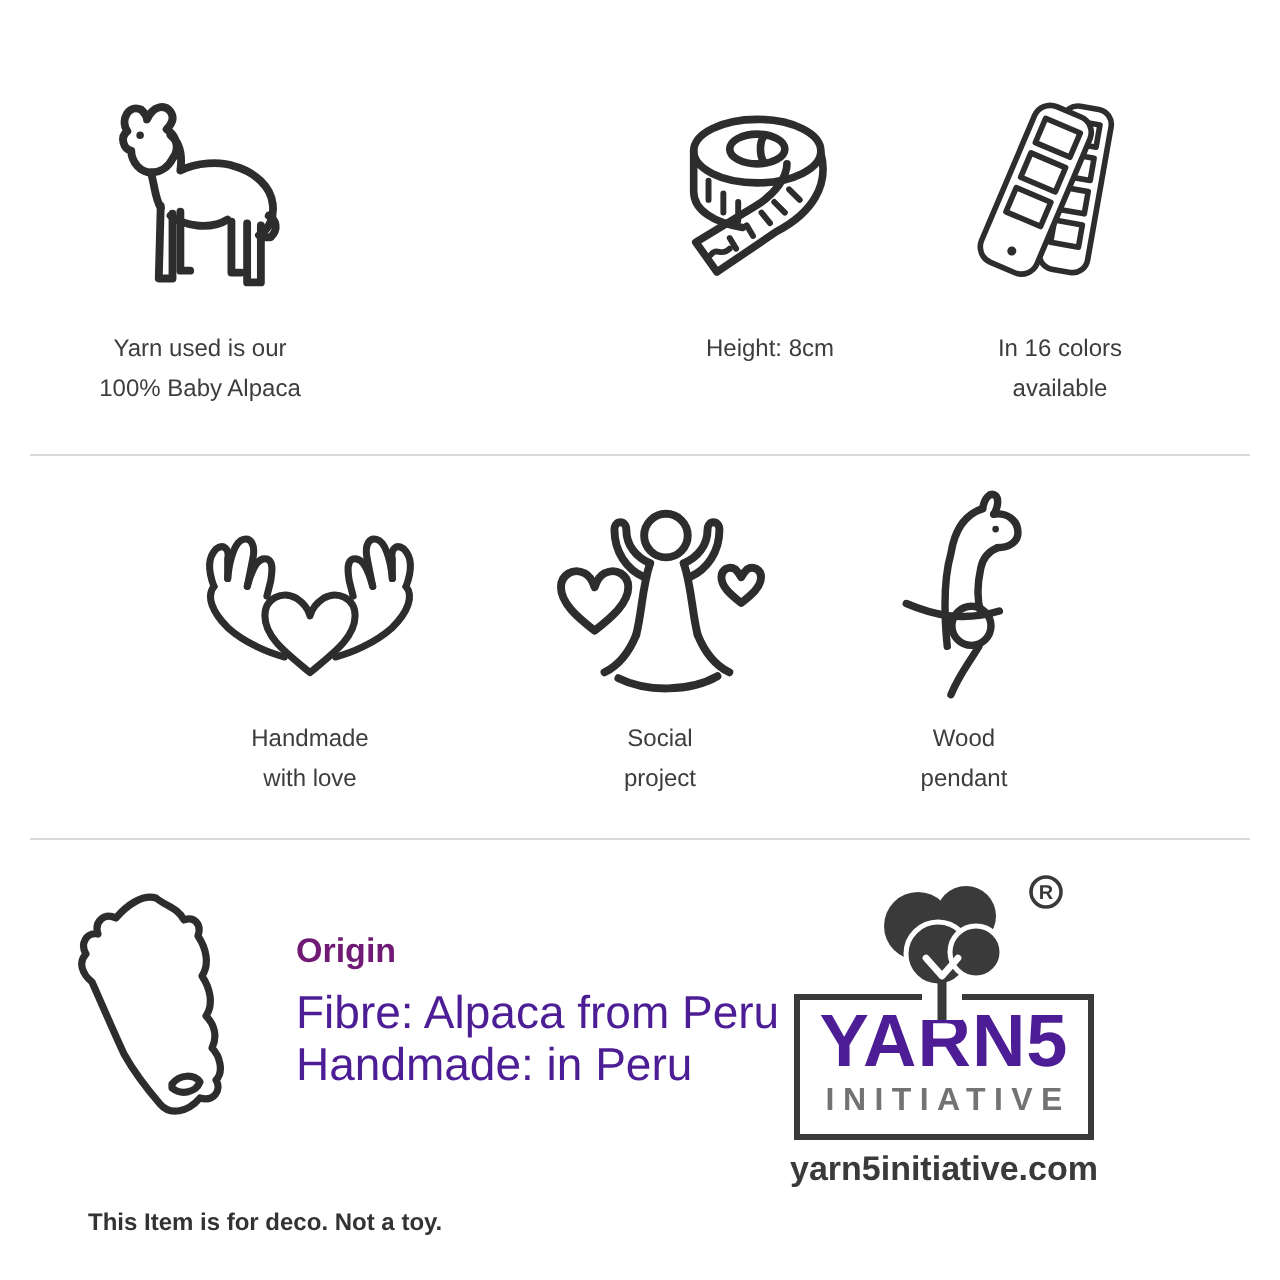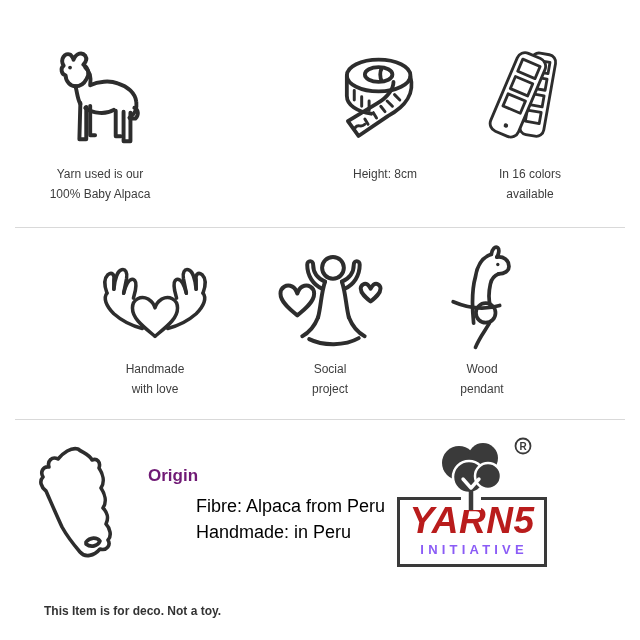--- a/index.html
+++ b/index.html
@@ -6,26 +6,26 @@
   html,body { width:640px; height:640px; background:#ffffff; }
   body { font-family:"Liberation Sans", sans-serif; color:#3d3d3d; }
   .canvas { position:relative; width:640px; height:640px; background:#fff; overflow:hidden; }
   .cell { position:absolute; display:flex; flex-direction:column; align-items:center; }
   .icon-area { display:flex; align-items:flex-end; justify-content:center; }
   .icon-area svg { display:block; }
   .caption { text-align:center; font-size:12px; line-height:20px; color:#3d3d3d; margin-top:7px; }
   .divider { position:absolute; left:15px; right:15px; height:1px; background:#d9d9d9; }
   .origin-block { position:absolute; left:148px; top:466px; }
   .origin-title { font-size:17px; font-weight:bold; color:#701a75; margin-bottom:7px; }
-  .origin-line { font-size:18px; line-height:26px; color:#000000;margin-left:48px; }
+  .origin-line { font-size:23px; line-height:26px; color:#4c1d95; }
   .brand-block { position:absolute; left:394px; top:436px; width:156px; display:flex; flex-direction:column; align-items:center; }
   .brand-balloons { position:relative; z-index:2; margin-left:10px; margin-bottom:-13px; }
   .brand-box { width:150px; border:3px solid #3a3a3a; text-align:center; padding:1px 0 7px 0; background:transparent; }
-  .brand-name { font-size:37px; line-height:40px; font-weight:bold; letter-spacing:0.5px; color:#b91c1c;font-style:italic; }
-  .brand-sub { font-size:13px; font-weight:bold; letter-spacing:4.2px; text-indent:4.2px; color:#8b5cf6; margin-top:1px; }
+  .brand-name { font-size:37px; line-height:40px; font-weight:bold; letter-spacing:0.5px; color:#4c1d95; }
+  .brand-sub { font-size:16px; font-weight:bold; letter-spacing:4.2px; text-indent:4.2px; color:#737373; margin-top:1px; }
   .brand-site { font-size:17px; font-weight:bold; color:#3a3a3a; margin-top:5px; }
   .footer-notice { position:absolute; left:0; top:604px; width:640px; text-align:left;
                    font-size:12px; font-weight:bold; color:#333333;padding-left:44px; }
   .ink { stroke:#2d2d2d; fill:none; stroke-linecap:round; stroke-linejoin:round; }
 </style>
 </head>
 <body>
 
 <div class="canvas">
 
@@ -198,17 +198,18 @@
       </g>
       <g>
         <circle cx="104" cy="10" r="7.5" fill="none" stroke="#3a3a3a" stroke-width="1.8"></circle>
         <text x="104" y="13.5" font-size="10" font-weight="bold" text-anchor="middle" fill="#3a3a3a" font-family="Liberation Sans, sans-serif">R</text>
       </g>
     </svg>
     <div class="brand-box">
       <div class="brand-name">YARN5</div>
       <div class="brand-sub">INITIATIVE</div>
     </div>
+    <div class="brand-site">yarn5initiative.com</div>
   </div>
 
   <div class="footer-notice">This Item is for deco. Not a toy.</div>
 
 </div>
 
 </body></html>

